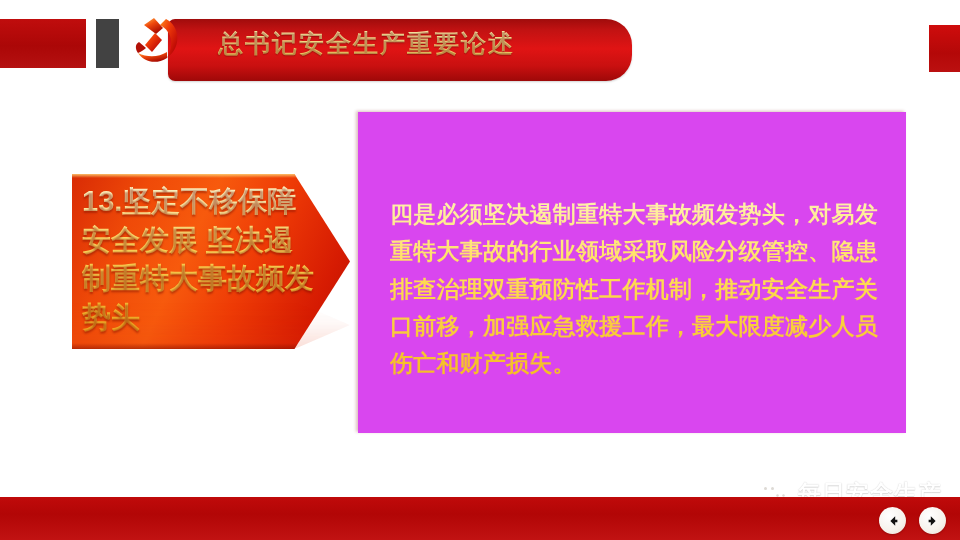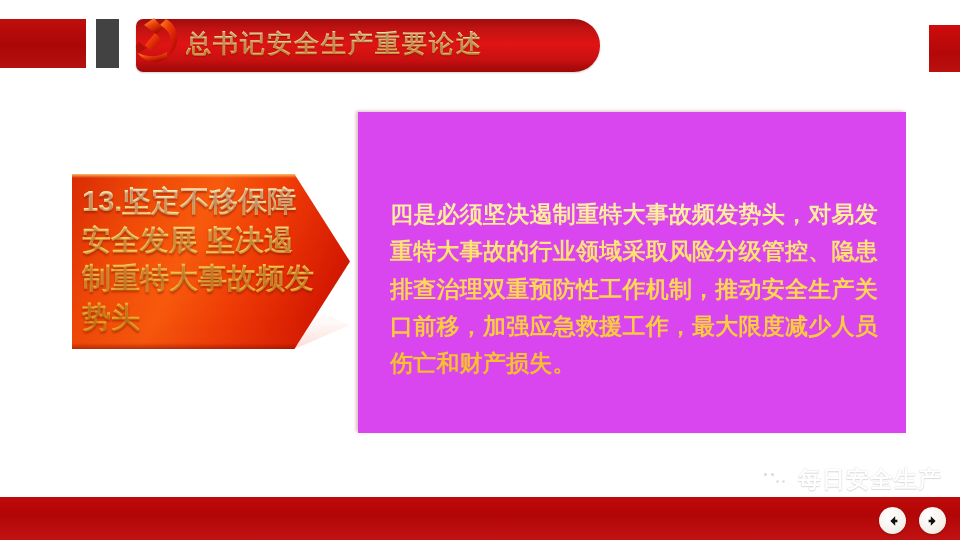--- a/index.html
+++ b/index.html
@@ -29,22 +29,22 @@
     background: linear-gradient(180deg, #c00d0d 0%, #ab0707 55%, #b51111 100%);
   }
   .hdr-gray-block {
     position: absolute;
     left: 96px; top: 19px;
     width: 23px; height: 49px;
     background: #424242;
   }
   .hdr-banner {
     position: absolute;
-    left: 136px; top: 19px;
-    width: 464px; height: 53px;
+    left: 168px; top: 19px;
+    width: 464px; height: 62px;
     border-radius: 7px 26px 26px 7px;
     background: linear-gradient(180deg,
         #a00c0c 0%,
         #c21212 18%,
         #e01414 48%,
         #c91010 76%,
         #9e0808 100%);
     box-shadow: 0 1px 2px rgba(0,0,0,0.18);
   }
   .hdr-banner-title {
@@ -152,21 +152,21 @@
     -webkit-background-clip: text;
     background-clip: text;
     -webkit-text-fill-color: transparent;
     text-align: justify;
     text-justify: inter-ideograph;
   }
 
   
   .watermark {
     position: absolute;
-    right: 18px; top: 464px;
+    right: 18px; top: 478px;
     display: flex;
     align-items: center;
     gap: 7px;
     opacity: 0.48;
   }
   .wm-icon { width: 34px; height: 30px; display:block; }
   .wm-text {
     font-size: 23px;
     font-weight: bold;
     color: #ffffff;

